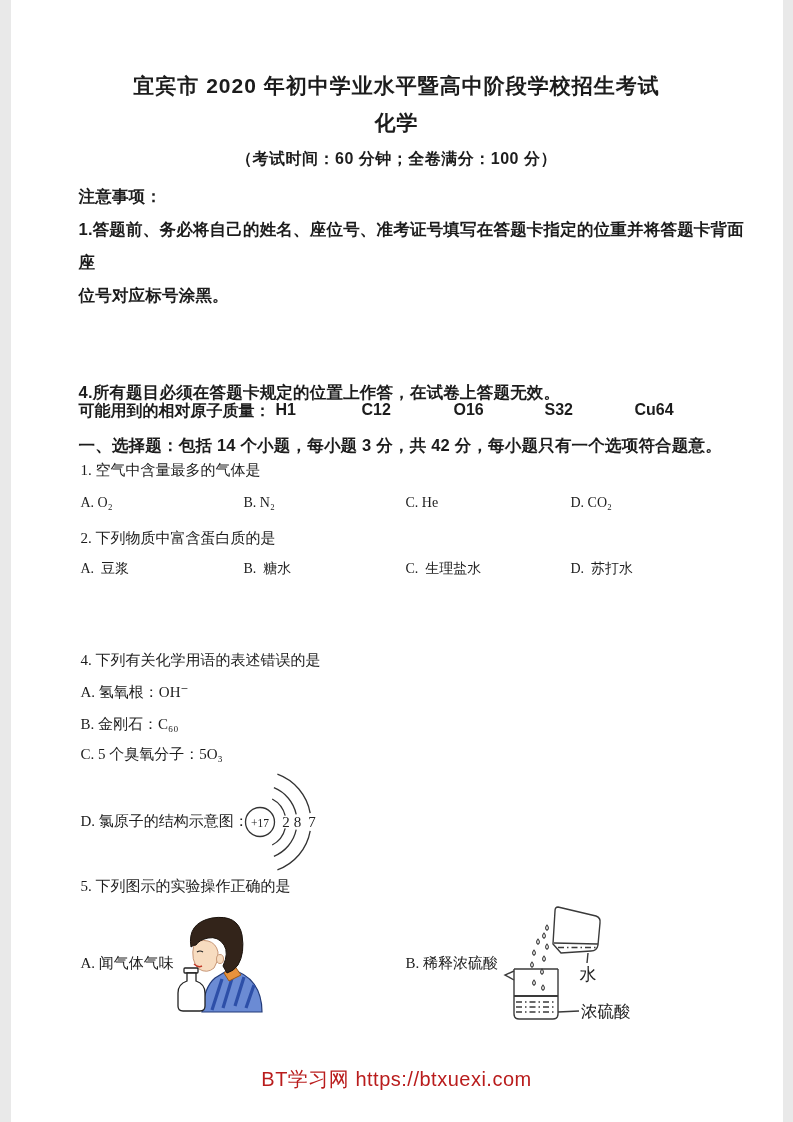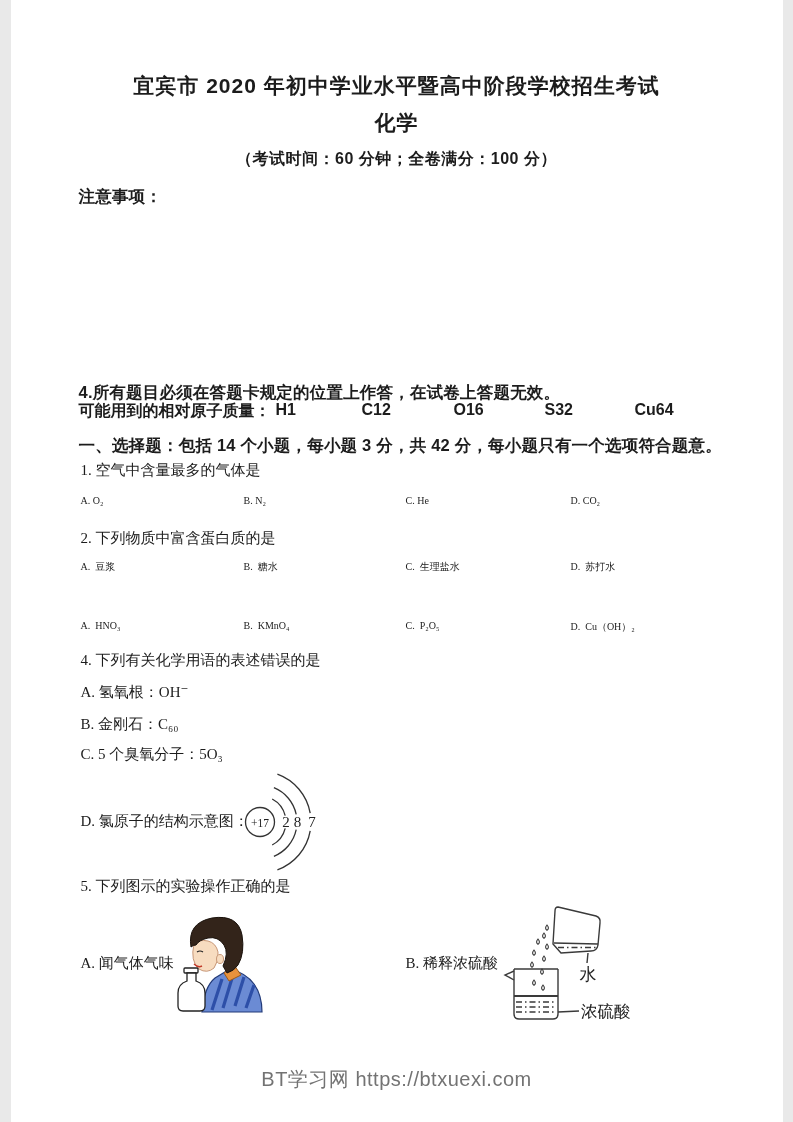--- a/index.html
+++ b/index.html
@@ -26,40 +26,42 @@
   .masses span{position:absolute;top:0;white-space:pre;}
   .qtext{
     left:70px;width:670px;
     font-size:15px;
     font-family:"Liberation Serif","DejaVu Serif",serif;
     white-space:pre;
   }
   .optrow{left:68px;width:700px;height:22px;}
   .optrow span{
     position:absolute;top:0;
-    font-size:10px;
+    font-size:14px;
     font-family:"Liberation Serif","DejaVu Serif",serif;
     white-space:pre;
   }
   .o1{left:2px}.o2{left:165px}.o3{left:327px}.o4{left:492px}
   .footer{
-    font-size:20px;color:#737373;letter-spacing:.5px;
+    font-size:20px;color:#b91c1c;letter-spacing:.5px;
   }
   svg text{font-family:"Liberation Serif","DejaVu Serif",serif;fill:#222;}
 </style>
 </head>
 <body>
 
 <div class="page">
 
   <div class="abs center title" style="top:72px">宜宾市 2020 年初中学业水平暨高中阶段学校招生考试</div>
   <div class="abs center title" style="top:109px">化学</div>
   <div class="abs center examinfo" style="top:149px">（考试时间：60 分钟；全卷满分：100 分）</div>
 
   <div class="abs note" style="top:180px">注意事项：</div>
+  <div class="abs note" style="top:213px">1.答题前、务必将自己的姓名、座位号、准考证号填写在答题卡指定的位重并将答题卡背面座
+位号对应标号涂黑。</div>
   <div class="abs note" style="top:376px">4.所有题目必须在答题卡规定的位置上作答，在试卷上答题无效。</div>
 
   <div class="abs masses" style="top:401px">
     <span style="left:0">可能用到的相对原子质量：</span>
     <span style="left:197px">H1</span>
     <span style="left:283px">C12</span>
     <span style="left:375px">O16</span>
     <span style="left:466px">S32</span>
     <span style="left:556px">Cu64</span>
   </div>
@@ -75,26 +77,20 @@
   </div>
 
   <div class="abs qtext" style="top:529px">2. 下列物质中富含蛋白质的是</div>
   <div class="abs optrow" style="top:560px">
     <span class="o1">A.  豆浆</span>
     <span class="o2">B.  糖水</span>
     <span class="o3">C.  生理盐水</span>
     <span class="o4">D.  苏打水</span>
   </div>
 
-  <div class="abs optrow" style="top:620px">
-    <span class="o1">A.  HNO₃</span>
-    <span class="o2">B.  KMnO₄</span>
-    <span class="o3">C.  P₂O₅</span>
-    <span class="o4">D.  Cu（OH）₂</span>
-  </div>
 
   <div class="abs qtext" style="top:651px">4. 下列有关化学用语的表述错误的是</div>
   <div class="abs qtext" style="top:683px">A. 氢氧根：OH⁻</div>
   <div class="abs qtext" style="top:715px">B. 金刚石：C₆₀</div>
   <div class="abs qtext" style="top:745px">C. 5 个臭氧分子：5O₃</div>
   <div class="abs qtext" style="top:812px">D. 氯原子的结构示意图：</div>
 
   <svg class="abs" style="left:225px;top:763px" width="112" height="118" viewBox="0 0 112 118">
     <g fill="none" stroke="#333" stroke-width="1.3">
       <circle cx="24" cy="59" r="14.5"></circle>

